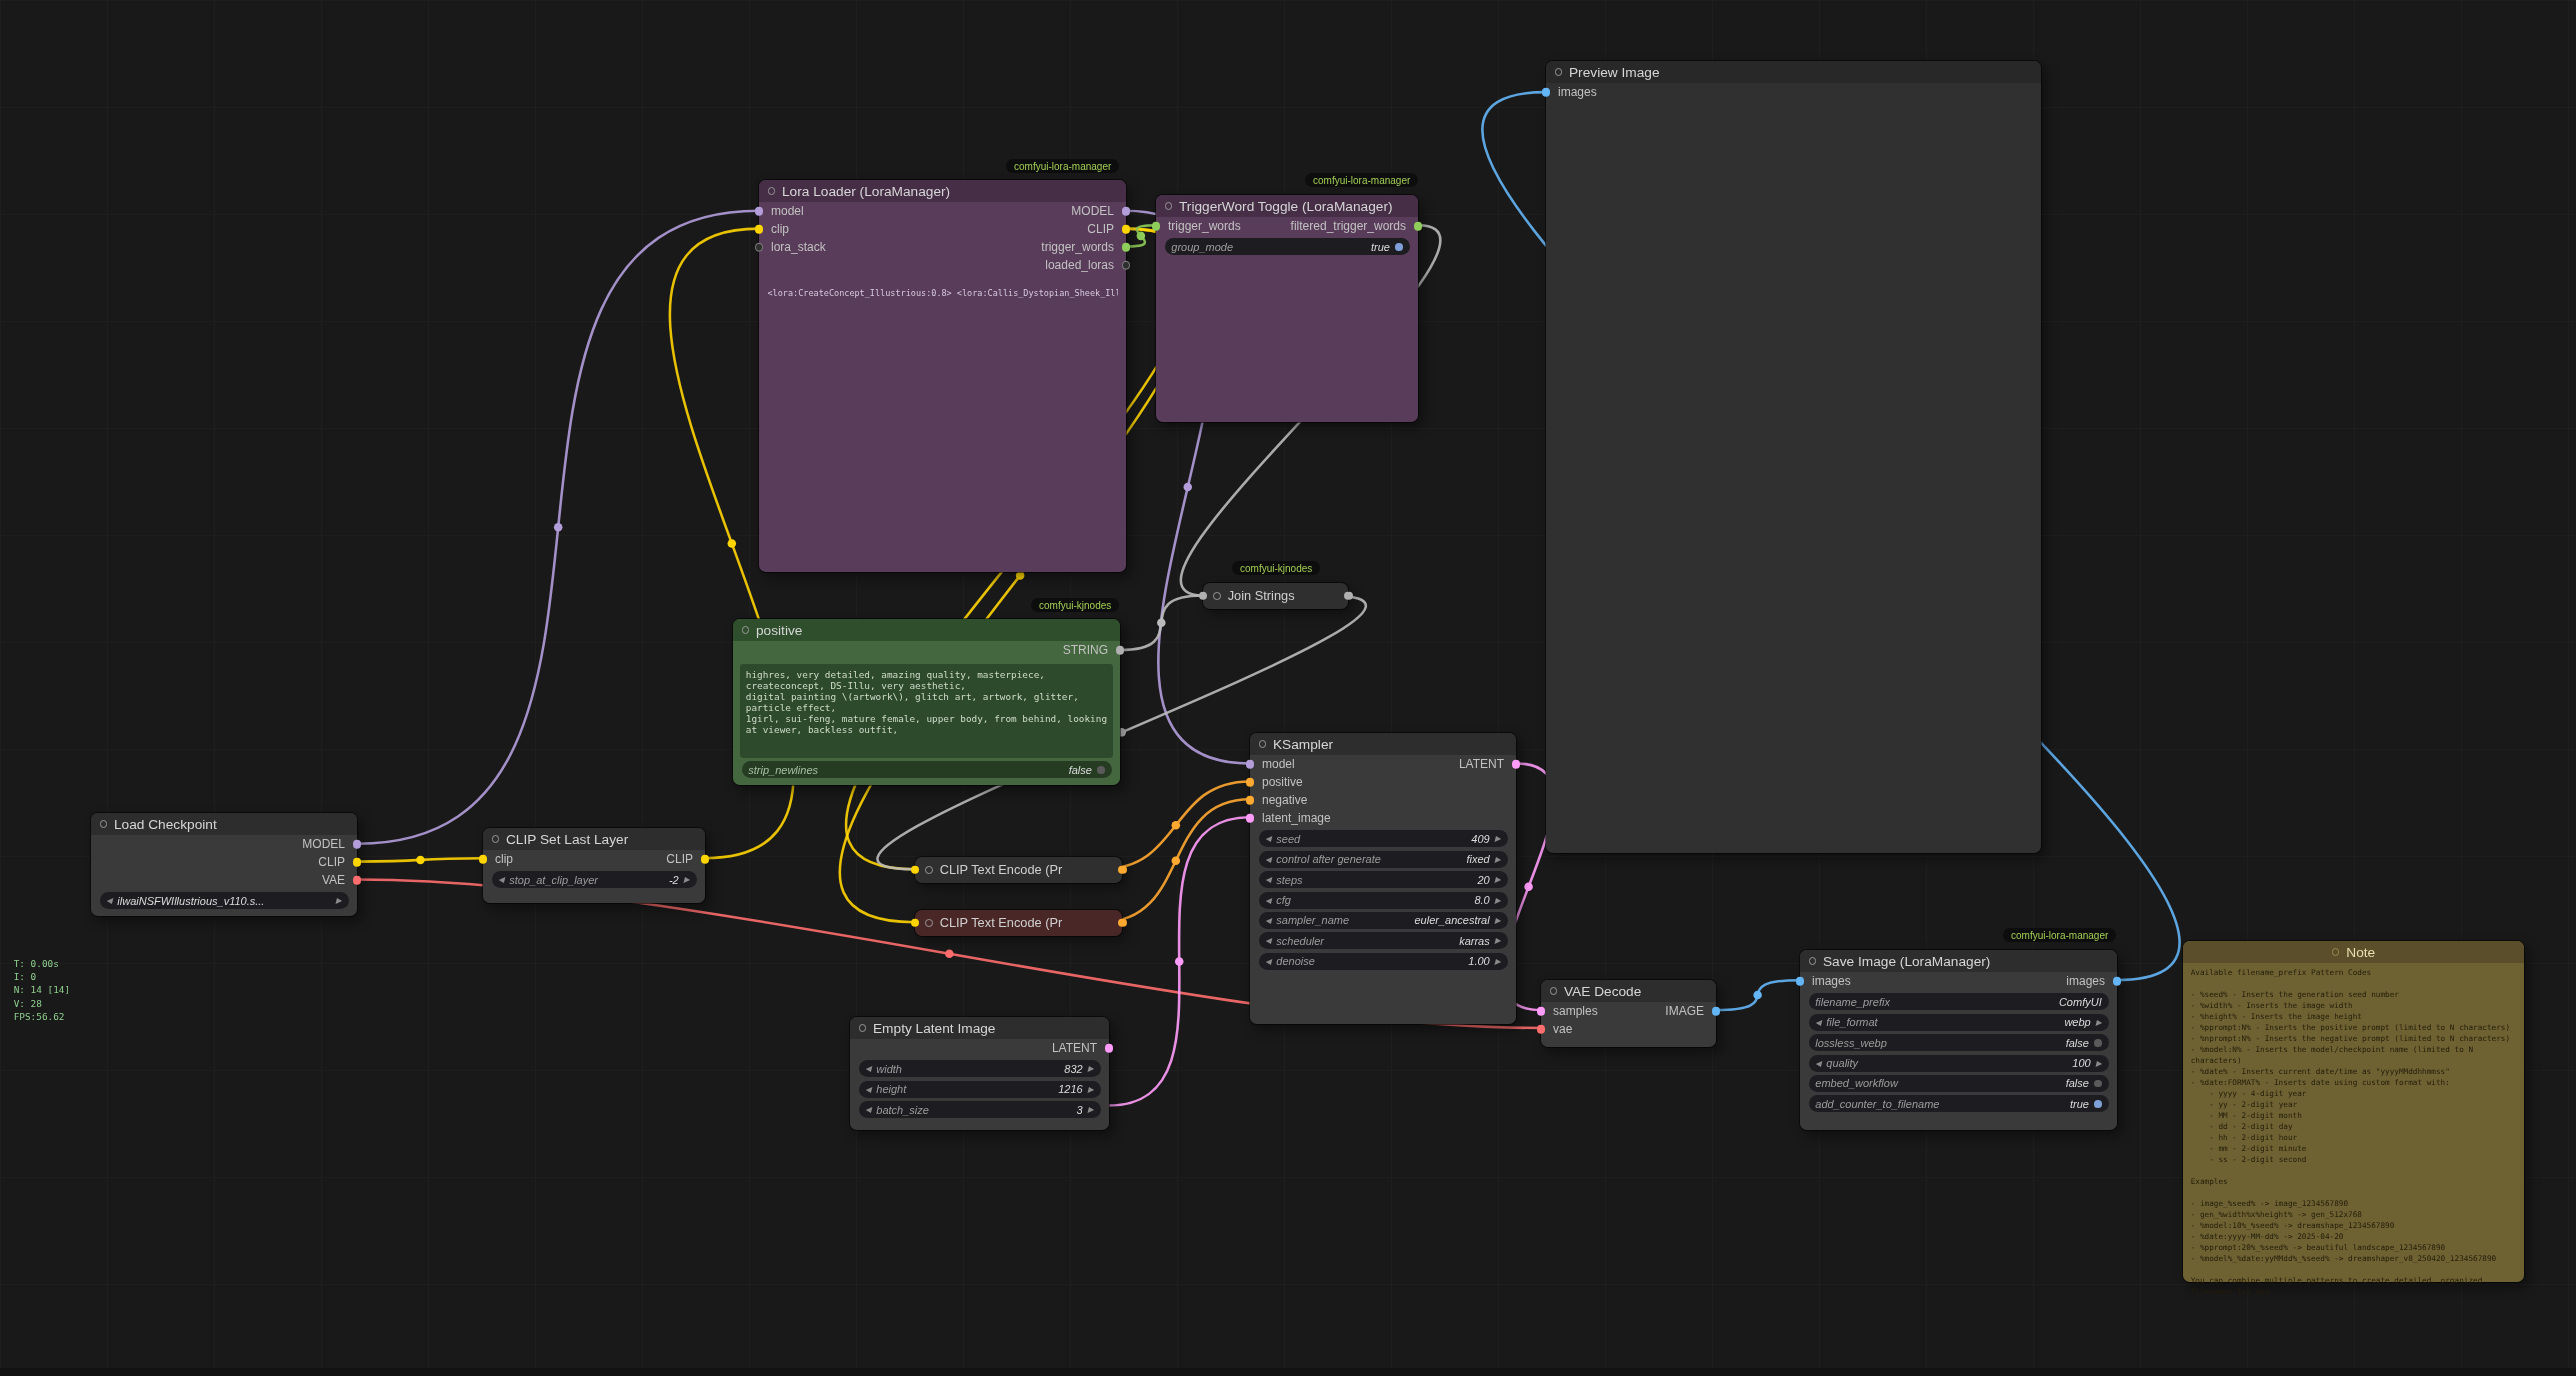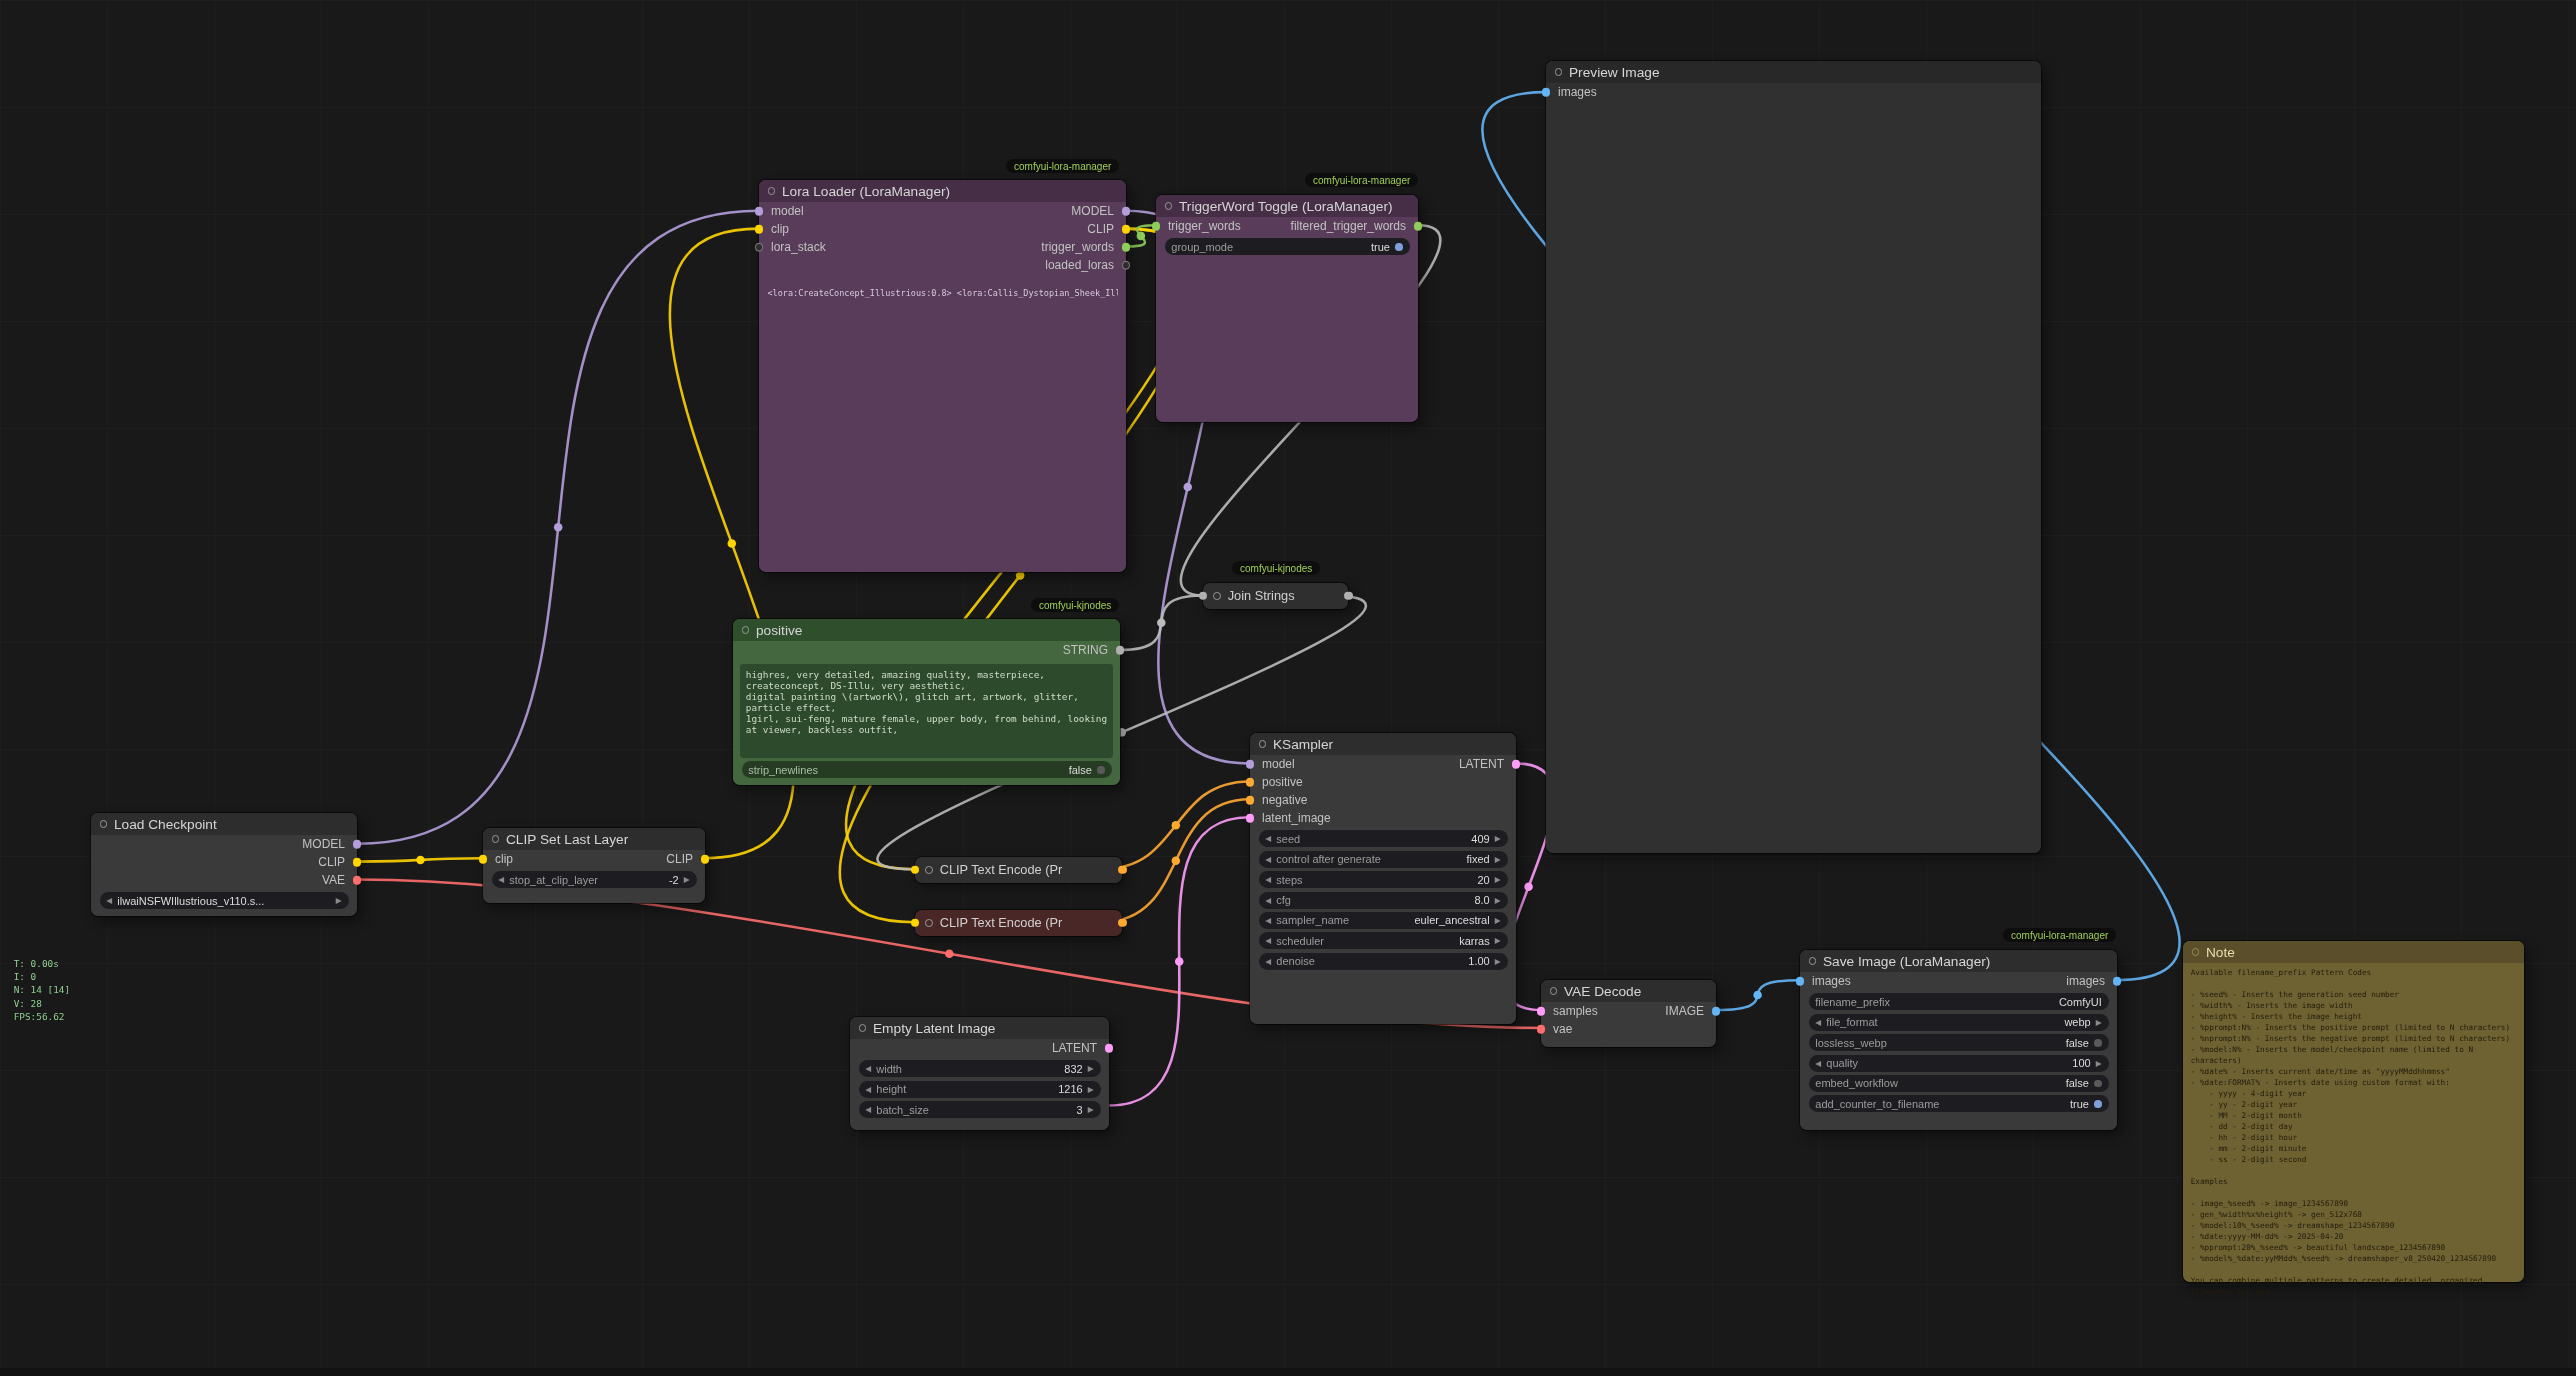--- a/index.html
+++ b/index.html
@@ -20,21 +20,21 @@
   .n-gray{--body:#3a3a3a;--tbar:#2d2d2d;}
   .n-purple{--body:#583c59;--tbar:#452e46;}
   .n-green{--body:#44673f;--tbar:#2f4e2c;}
   .n-note{--body:#6e6233;--tbar:#5a4f2a;}
   .n-preview{--body:#303030;--tbar:#282828;}
   .title{
     height:22px;background:var(--tbar);border-radius:6.8px 6.8px 0 0;
     display:flex;align-items:center;gap:6.8px;padding:0 8.5px;
     font-size:13.7px;color:#d6d6d6;white-space:nowrap;overflow:hidden;
   }
-  .n-note .title{color:#e8dfb0;}
+  .n-note .title{color:#e8dfb0;justify-content:center;}
   .cring{width:7.7px;height:7.7px;border-radius:50%;border:1.3px solid #999;flex:none;box-sizing:border-box;}
   .n-note .cring{border-color:#9a8a50;}
   .slots{position:relative;}
   .srow{
     height:18px;display:flex;align-items:center;padding:0 12px;
     font-size:12px;color:#c2c2c2;position:relative;
   }
   .srow .in{margin-right:auto;}
   .srow .out{margin-left:auto;}
   .sdot{width:8.5px;height:8.5px;border-radius:50%;position:absolute;top:50%;transform:translateY(-50%);box-sizing:border-box;}
@@ -45,21 +45,21 @@
   .c-vae{background:#FF6E6E;}
   .c-cond{background:#FFA931;}
   .c-latent{background:#FF9CF9;}
   .c-image{background:#64B5F6;}
   .c-string{background:#B0B0B0;}
   .c-trigger{background:#8FCE5A;}
   .c-dim{background:#2e2e2e;border:1.3px solid #858585;}
   .widget{
     height:17px;margin:3.4px 8.5px 0;background:#1d1d21;border-radius:8.5px;
     display:flex;align-items:center;gap:5.1px;padding:0 6.8px;
-    font-size:11px;color:#9c9c9c;white-space:nowrap;overflow:hidden;
+    font-size:11px;color:#9c9c9c;white-space:nowrap;overflow:hidden;font-style:italic;
   }
   .widget .val{margin-left:auto;color:#dcdcdc;}
   .widget .val.left{margin-left:0;margin-right:auto;}
   .widget .arr{font-size:7.7px;color:#8a8a8a;flex:none;}
   .widget .arr.right{margin-left:auto;}
   .widget .val + .arr.right{margin-left:0;}
   .tdot{width:7.7px;height:7.7px;border-radius:50%;flex:none;}
   .tdot.on{background:#7F9FD8;}
   .tdot.off{background:#5A5A5A;}
   .node.collapsed{

